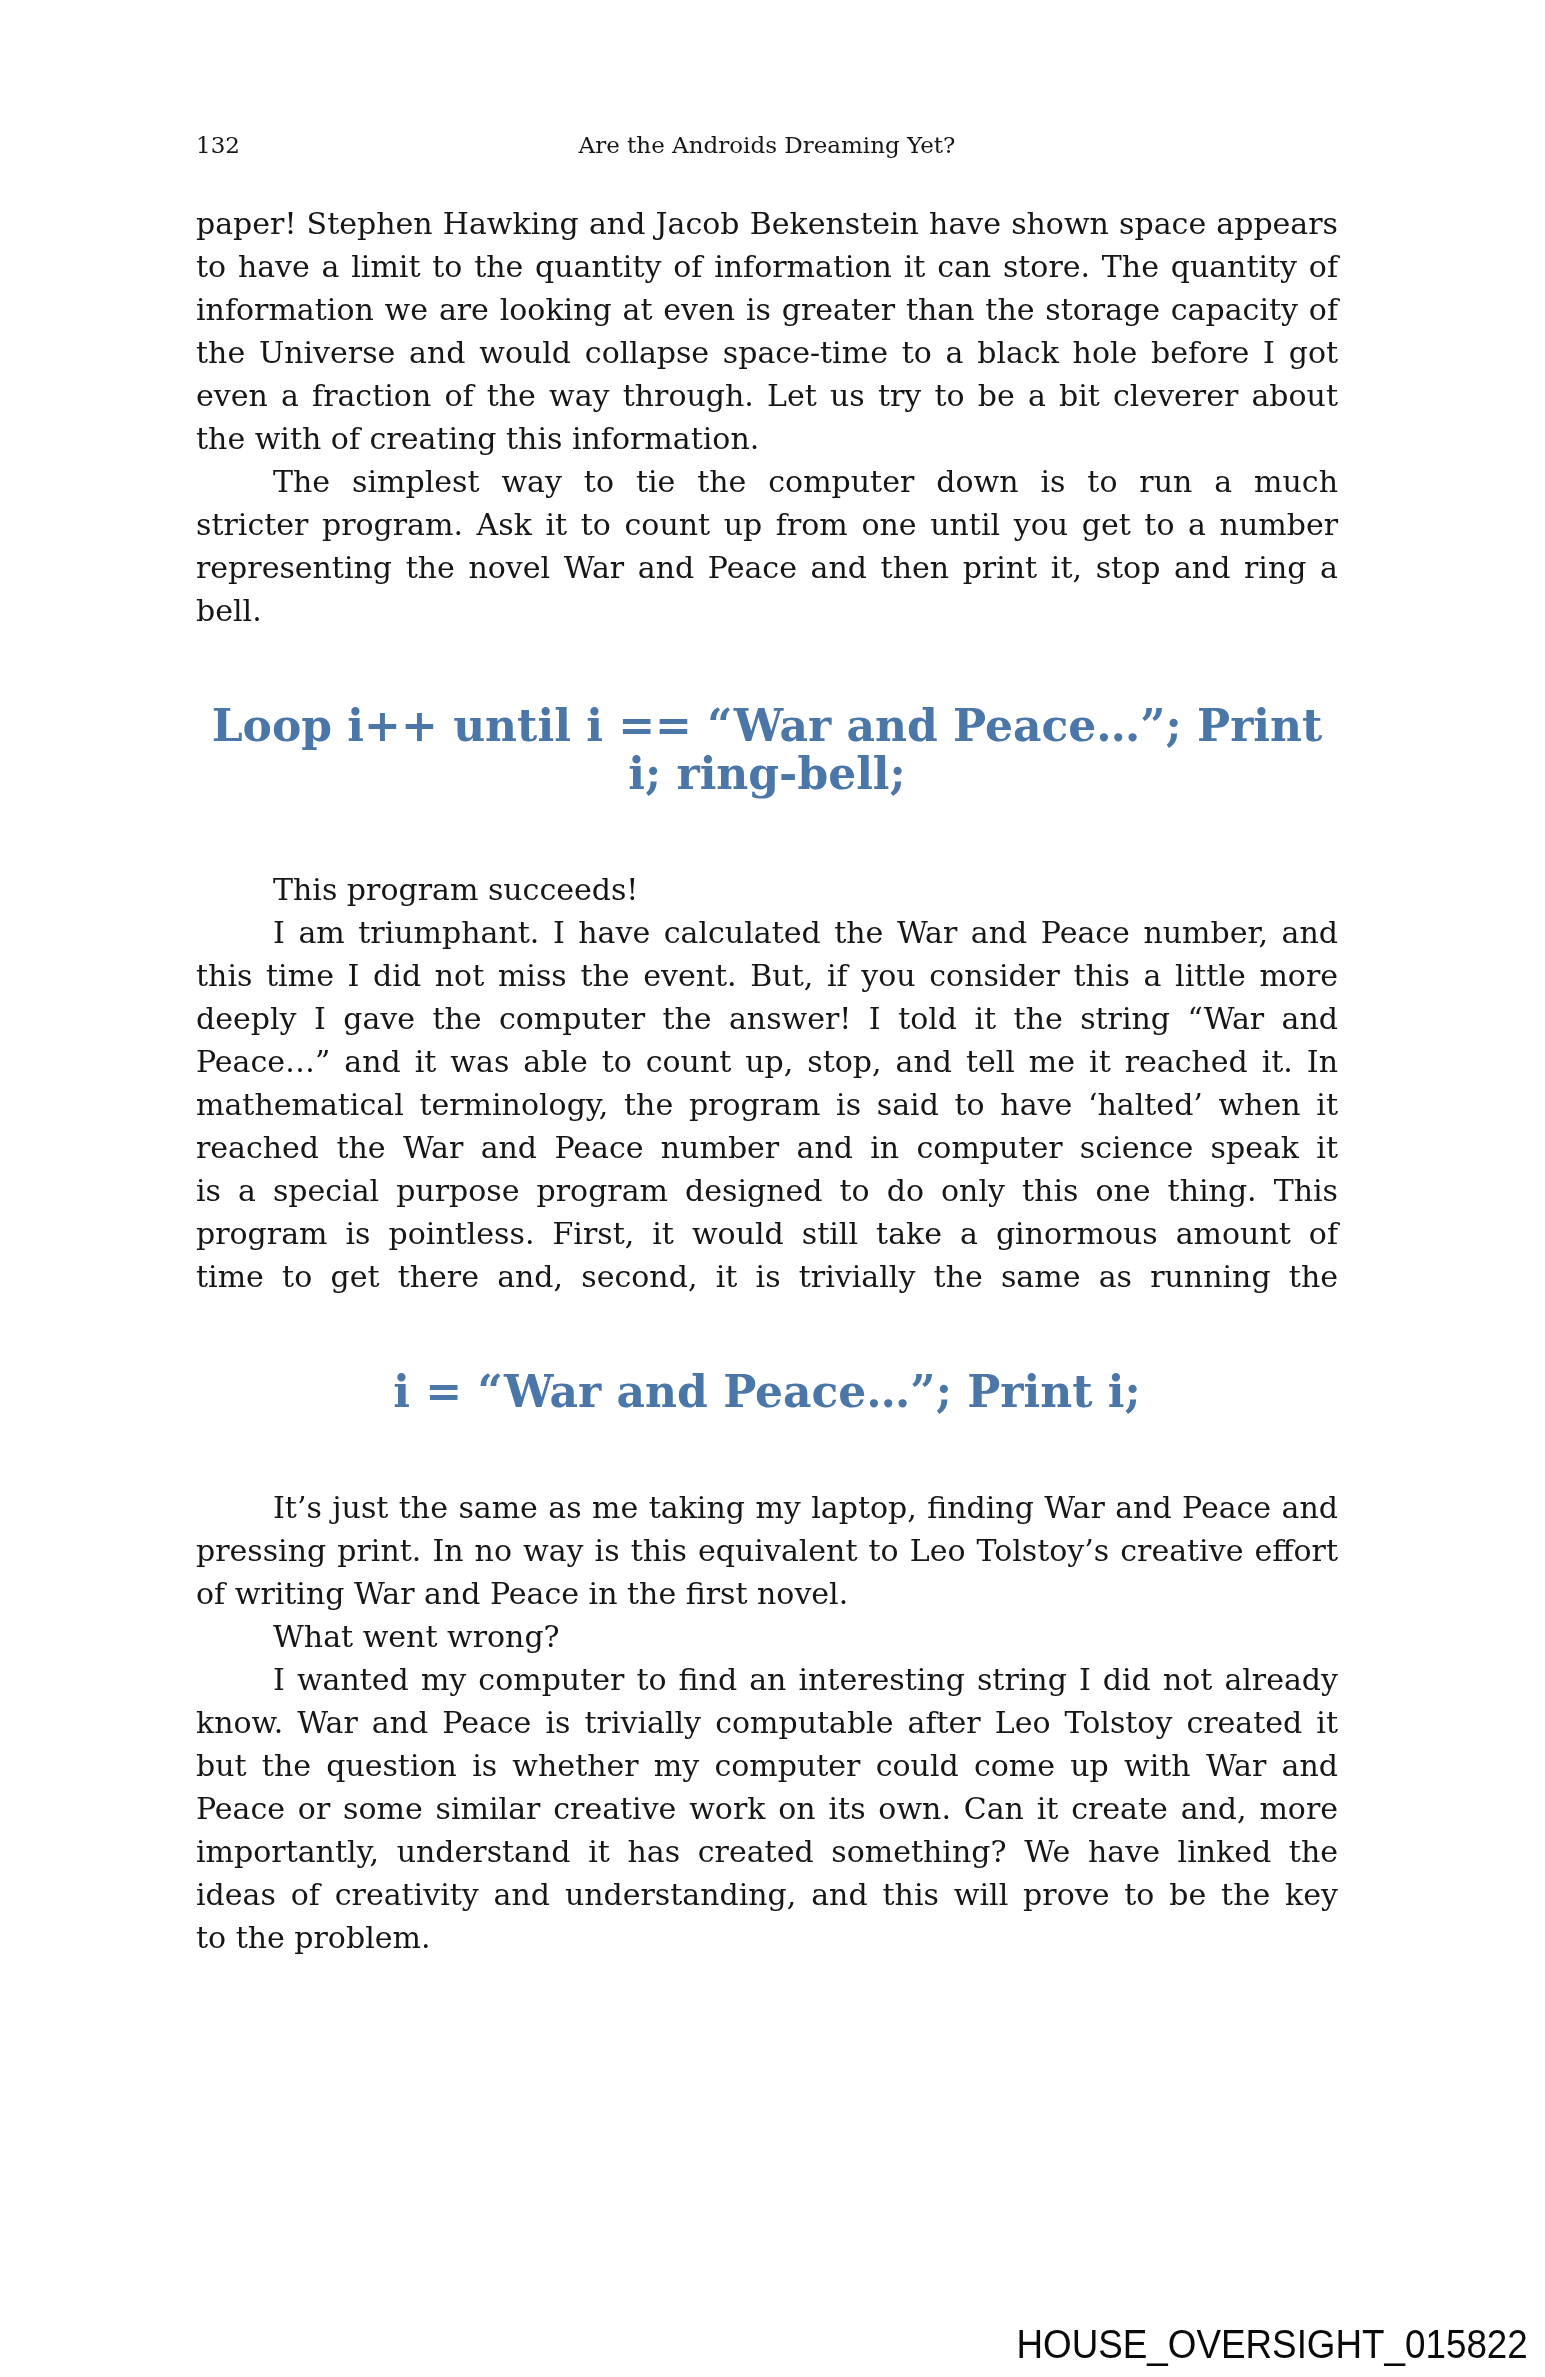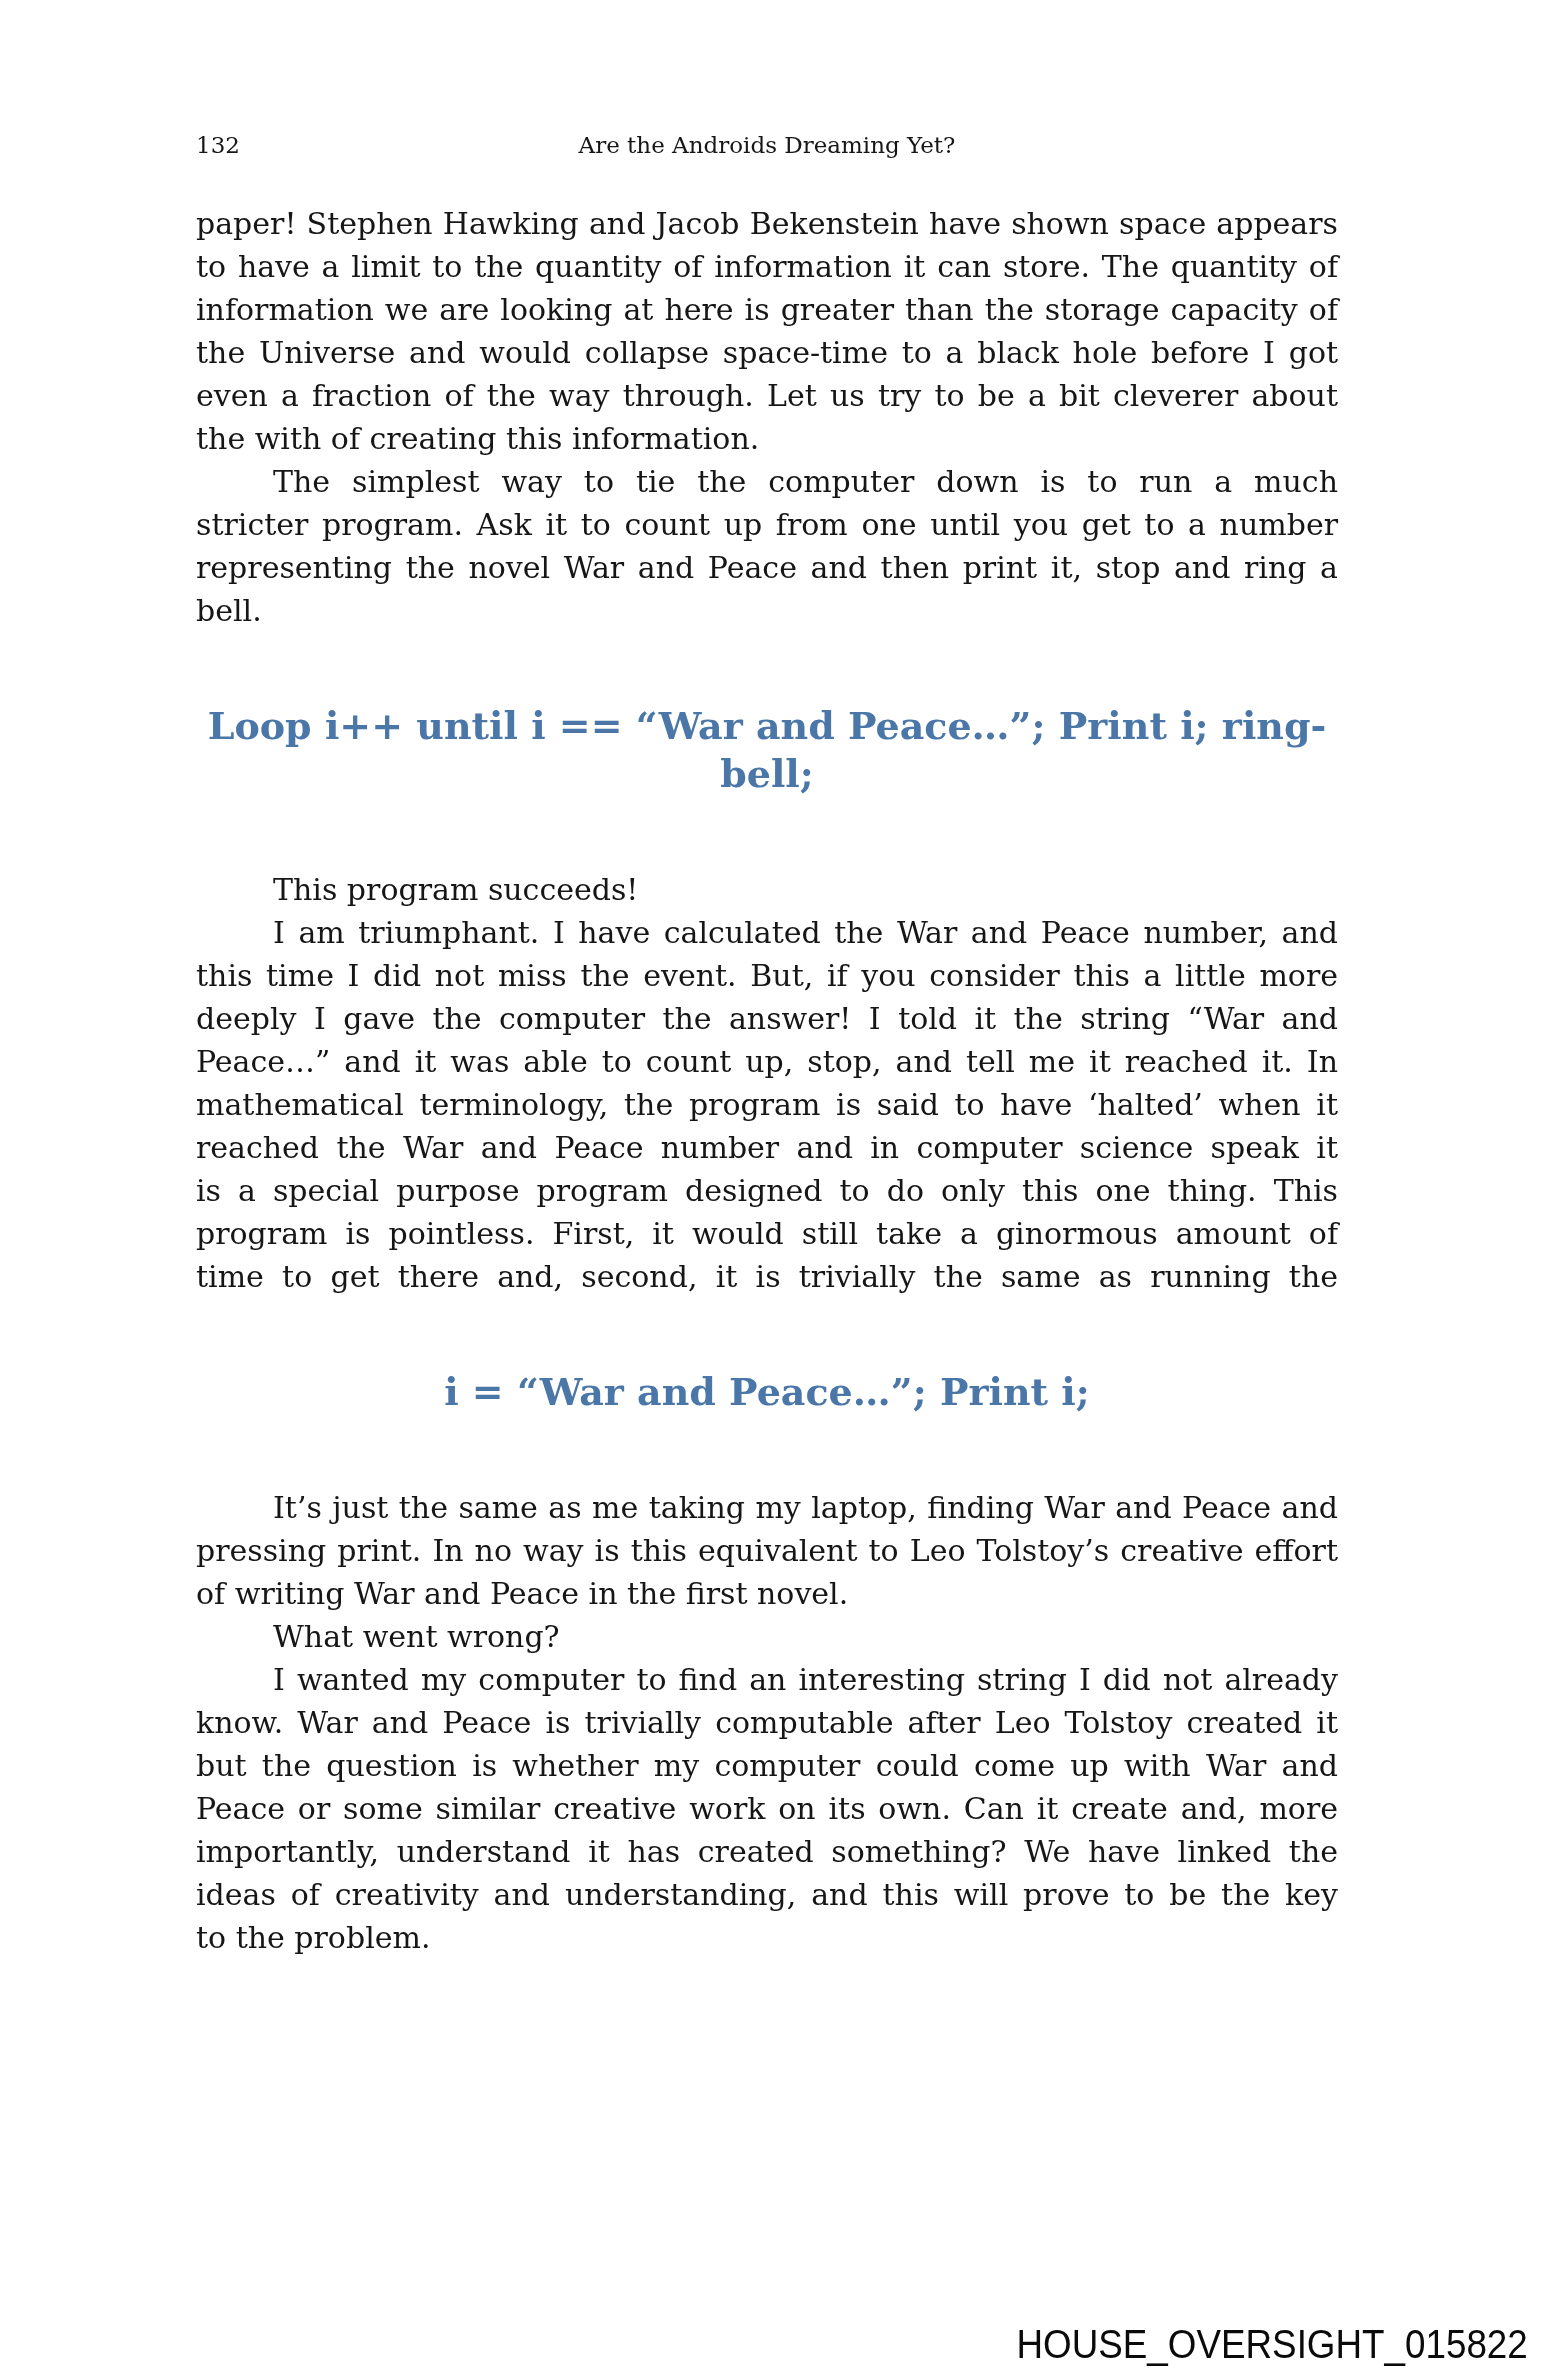--- a/index.html
+++ b/index.html
@@ -8,39 +8,39 @@
   .page{position:absolute;left:196px;top:129px;width:1142px;}
   .header{position:relative;height:34px;font-size:23px;line-height:33px;}
   .page-num{position:absolute;left:0;top:0;}
   .running-head{position:absolute;left:0;right:0;text-align:center;top:0;}
   .text-column{margin-top:39px;font-size:30px;line-height:43px;}
   .para{margin:0;}
   .line{text-align:justify;text-align-last:justify;white-space:normal;}
   .line.last{text-align-last:left;}
   .line.ind{padding-left:77px;}
   .it{}
-  .code{font-weight:bold;text-align:center;font-size:38px;line-height:48px;
+  .code{font-weight:bold;text-align:center;font-size:44px;line-height:48px;
         margin:70px 0;}
   .stamp{position:absolute;right:17px;bottom:10.3px;
          font-family:"Liberation Sans", sans-serif;font-size:40px;color:#0a0a0a;
          transform:scaleX(0.92);transform-origin:100% 50%;letter-spacing:0px;}
 </style>
 </head>
 <body>
 
 <div class="page">
   <div class="header">
     <span class="page-num">132</span>
     <span class="running-head">Are the Androids Dreaming Yet?</span>
   </div>
   <div class="text-column">
       <div class="para">
         <div class="line"><span>paper! Stephen Hawking and Jacob Bekenstein have shown space appears</span></div>
         <div class="line"><span>to have a limit to the quantity of information it can store. The quantity of</span></div>
-        <div class="line"><span>information we are looking at here is greater than the storage capacity of</span></div>
+        <div class="line"><span>information we are looking at even is greater than the storage capacity of</span></div>
         <div class="line"><span>the Universe and would collapse space-time to a black hole before I got</span></div>
         <div class="line"><span>even a fraction of the way through. Let us try to be a bit cleverer about</span></div>
         <div class="line last"><span>the with of creating this information.</span></div>
       </div>
       <div class="para">
         <div class="line ind"><span>The simplest way to tie the computer down is to run a much</span></div>
         <div class="line"><span>stricter program. Ask it to count up from one until you get to a number</span></div>
         <div class="line"><span>representing the novel War and Peace and then print it, stop and ring a</span></div>
         <div class="line last"><span>bell.</span></div>
       </div>

